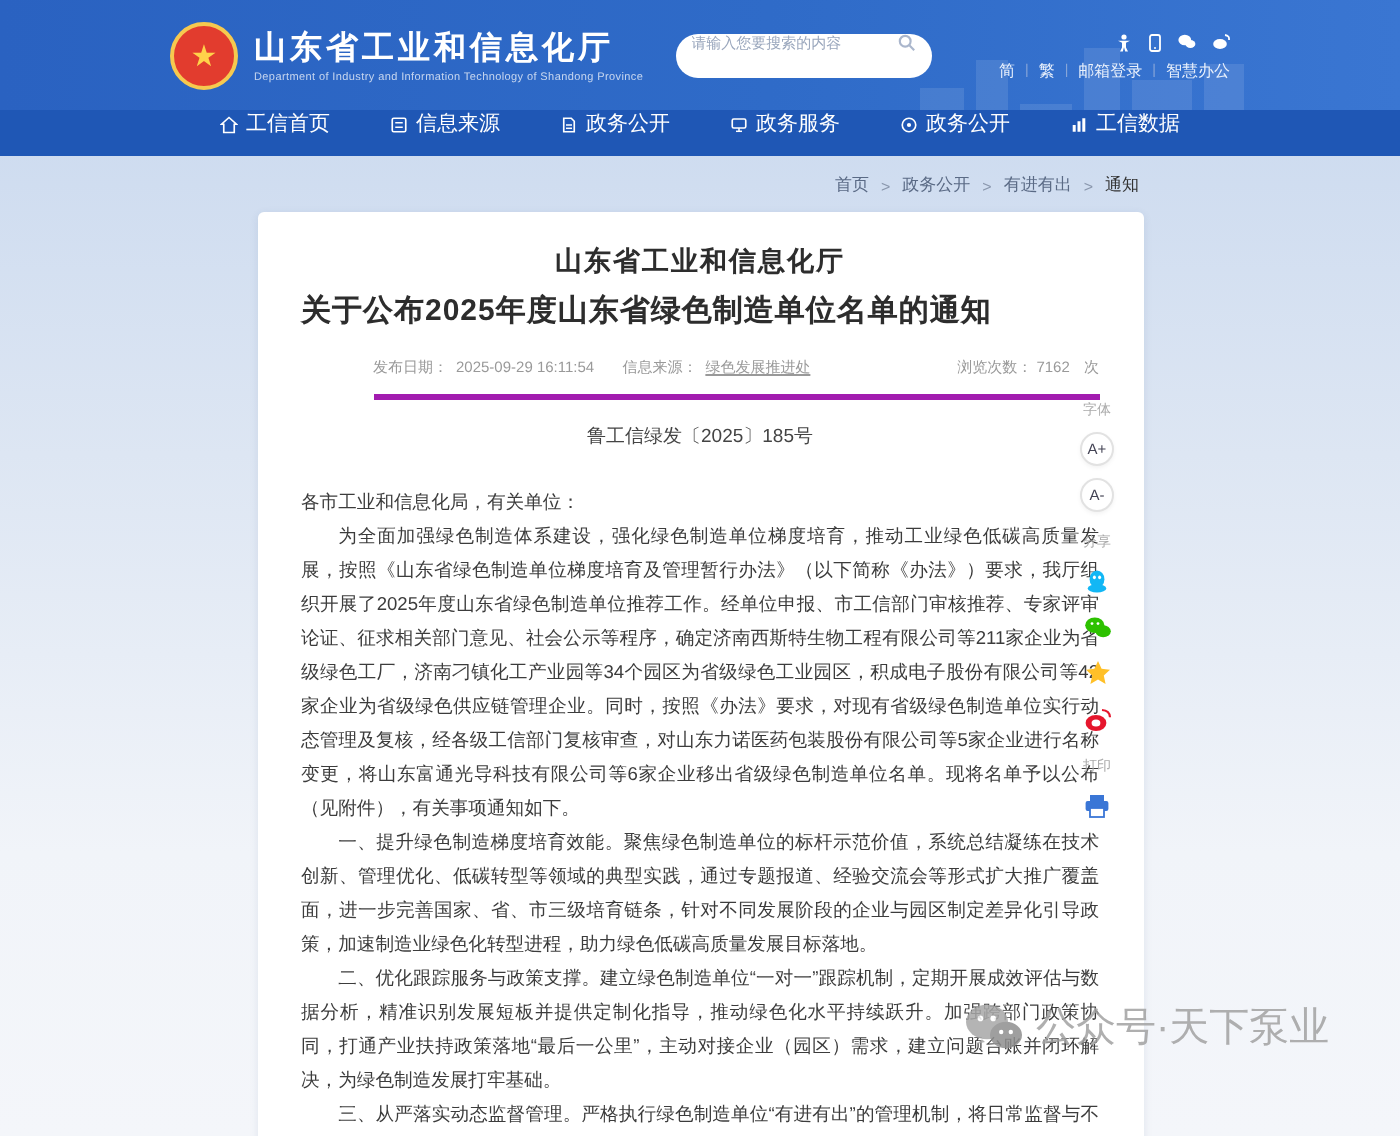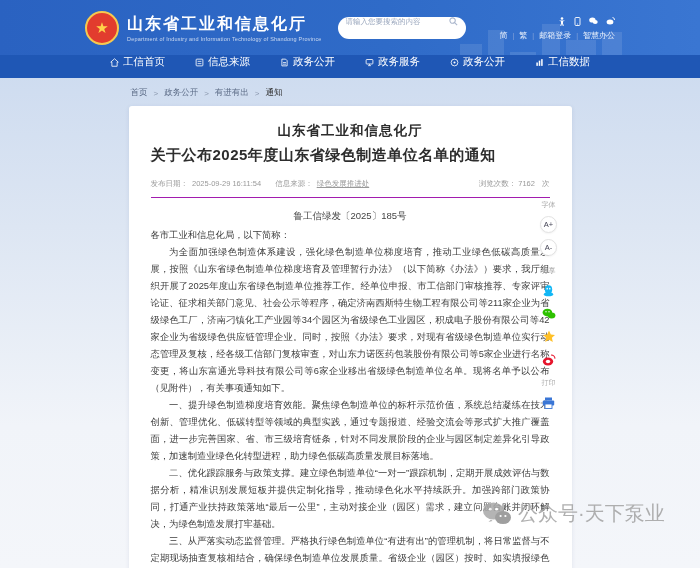--- a/index.html
+++ b/index.html
@@ -38,34 +38,34 @@
   .hdr-links .sep { color:#87a5d8; font-size:7px; }
   .hdr-links span[data-interactable="true"] { cursor:pointer; }
 
   
   .nav { position:relative; width:700px; height:23px; background:#1f57b5; }
   .nav-inner { width:480px; margin:0 auto; height:23px; display:flex; justify-content:space-between; align-items:flex-start; }
   .nav-item { display:flex; align-items:center; gap:4px; color:#fff; font-size:10.5px; cursor:pointer; white-space:nowrap; }
 
   
   .crumbs { width:443px; margin:0 auto; padding:9px 2px 7px; font-size:8.5px; color:#5a6a85;
-            display:flex; gap:6px; align-items:center; }
+            display:flex; gap:6px; align-items:center;justify-content:flex-end; }
   .crumbs .csep { color:#8a97ad; font-size:8px; }
   .crumbs .last { color:#333; }
 
   
   .card { position:relative; width:443px; margin:0 auto; background:#fff; border-radius:3px;
           box-shadow:0 1px 4px rgba(40,70,120,.10); padding:16px 22px 12px; min-height:437px; }
   .a-title1 { text-align:center; font-size:13.5px; font-weight:bold; color:#2d2d2d; letter-spacing:1px; }
   .a-title2 { text-align:left; font-size:15px; font-weight:bold; color:#2d2d2d; margin-top:6px; letter-spacing:.5px; }
   .meta { display:flex; justify-content:space-between; align-items:center; margin-top:14px;
-          padding-bottom:8px; border-bottom:1px solid #a21caf; font-size:7.5px; color:#999; }
+          padding-bottom:8px; border-bottom:3px solid #a21caf; font-size:7.5px; color:#999;margin-left:36px; }
   .meta .src-val { text-decoration:underline; }
   .meta-left span { margin-right:4px; }
-  .docno { text-align:center; font-size:9.5px; color:#444; margin:12px 0 4px; }
+  .docno { text-align:center; font-size:9.5px; color:#444; margin:12px 0 18px; }
   .body-text { font-size:9.3px; color:#3c3c3c; line-height:17px; text-align:justify; }
   .body-text p.ind { text-indent:2em; }
 
   
   .toolbar { position:absolute; right:11px; top:90px; width:24px; display:flex; flex-direction:column;
              align-items:center; gap:6px; }
   .tb-label { font-size:7px; color:#aaa; margin-top:4px; }
   .tb-btn { width:17px; height:17px; border-radius:50%; background:#fff; border:1px solid #e2e2e2;
             display:flex; align-items:center; justify-content:center; cursor:pointer;
             font-size:7.5px; color:#445; box-shadow:0 1px 2px rgba(0,0,0,.05); }
@@ -216,21 +216,21 @@
       <div class="meta-right">
         <span data-interactable="false">浏览次数：</span>
         <span data-interactable="false">7162</span>
         <span style="margin-left:5px;" data-interactable="false">次</span>
       </div>
     </div>
 
     <div class="docno" data-interactable="false">鲁工信绿发〔2025〕185号</div>
 
     <div class="body-text" data-interactable="false">
-      <p data-interactable="false">各市工业和信息化局，以下简称：</p>
+      <p data-interactable="false">各市工业和信息化局，有关单位：</p>
       <p class="ind" data-interactable="false">为全面加强绿色制造体系建设，强化绿色制造单位梯度培育，推动工业绿色低碳高质量发展，按照《山东省绿色制造单位梯度培育及管理暂行办法》（以下简称《办法》）要求，我厅组织开展了2025年度山东省绿色制造单位推荐工作。经单位申报、市工信部门审核推荐、专家评审论证、征求相关部门意见、社会公示等程序，确定济南西斯特生物工程有限公司等211家企业为省级绿色工厂，济南刁镇化工产业园等34个园区为省级绿色工业园区，积成电子股份有限公司等42家企业为省级绿色供应链管理企业。同时，按照《办法》要求，对现有省级绿色制造单位实行动态管理及复核，经各级工信部门复核审查，对山东力诺医药包装股份有限公司等5家企业进行名称变更，将山东富通光导科技有限公司等6家企业移出省级绿色制造单位名单。现将名单予以公布（见附件），有关事项通知如下。</p>
       <p class="ind" data-interactable="false">一、提升绿色制造梯度培育效能。聚焦绿色制造单位的标杆示范价值，系统总结凝练在技术创新、管理优化、低碳转型等领域的典型实践，通过专题报道、经验交流会等形式扩大推广覆盖面，进一步完善国家、省、市三级培育链条，针对不同发展阶段的企业与园区制定差异化引导政策，加速制造业绿色化转型进程，助力绿色低碳高质量发展目标落地。</p>
       <p class="ind" data-interactable="false">二、优化跟踪服务与政策支撑。建立绿色制造单位“一对一”跟踪机制，定期开展成效评估与数据分析，精准识别发展短板并提供定制化指导，推动绿色化水平持续跃升。加强跨部门政策协同，打通产业扶持政策落地“最后一公里”，主动对接企业（园区）需求，建立问题台账并闭环解决，为绿色制造发展打牢基础。</p>
       <p class="ind" data-interactable="false">三、从严落实动态监督管理。严格执行绿色制造单位“有进有出”的管理机制，将日常监督与不定期现场抽查复核相结合，确保绿色制造单位发展质量。省级企业（园区）按时、如实填报绿色制造动态管理表，对能源消耗等关键指标实行严格审核，对触发《办法》除名情形的单位，坚决予以调整。</p>
     </div>
 
     <div class="toolbar" data-interactable="false">
       <div class="tb-label" data-interactable="false">字体</div>
       <div class="tb-btn" data-interactable="true">A+</div>
       <div class="tb-btn" data-interactable="true">A-</div>

